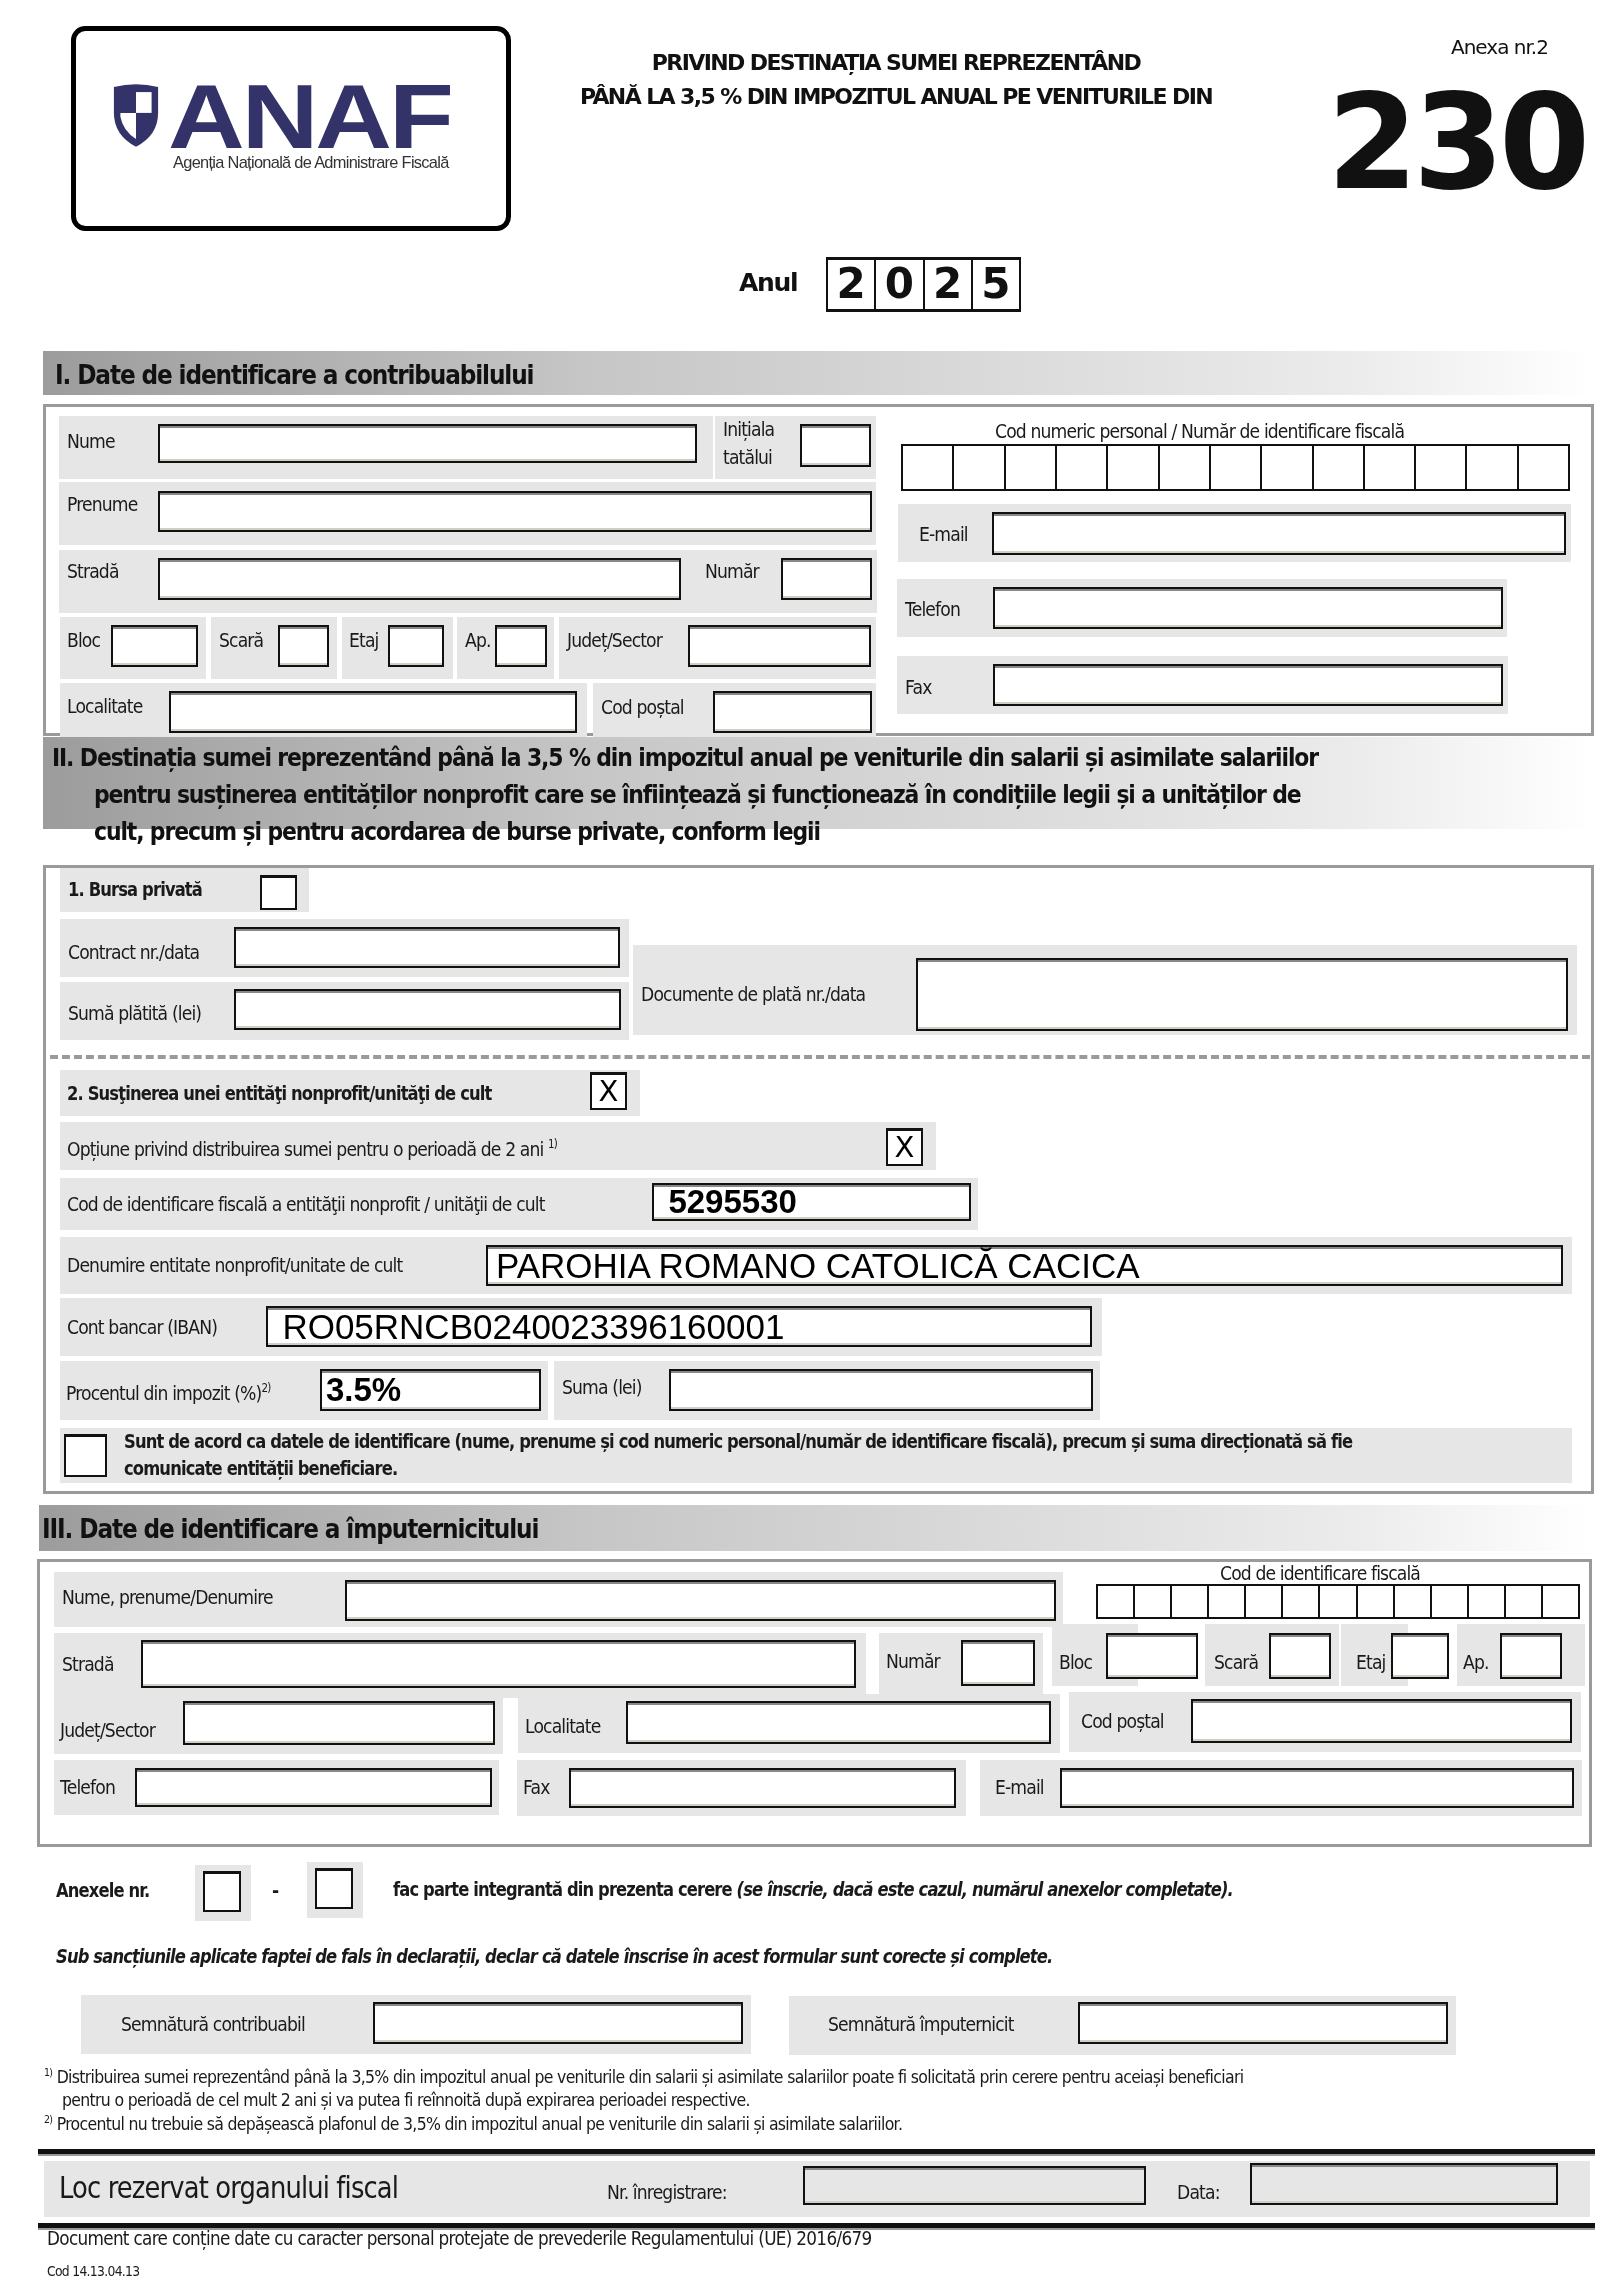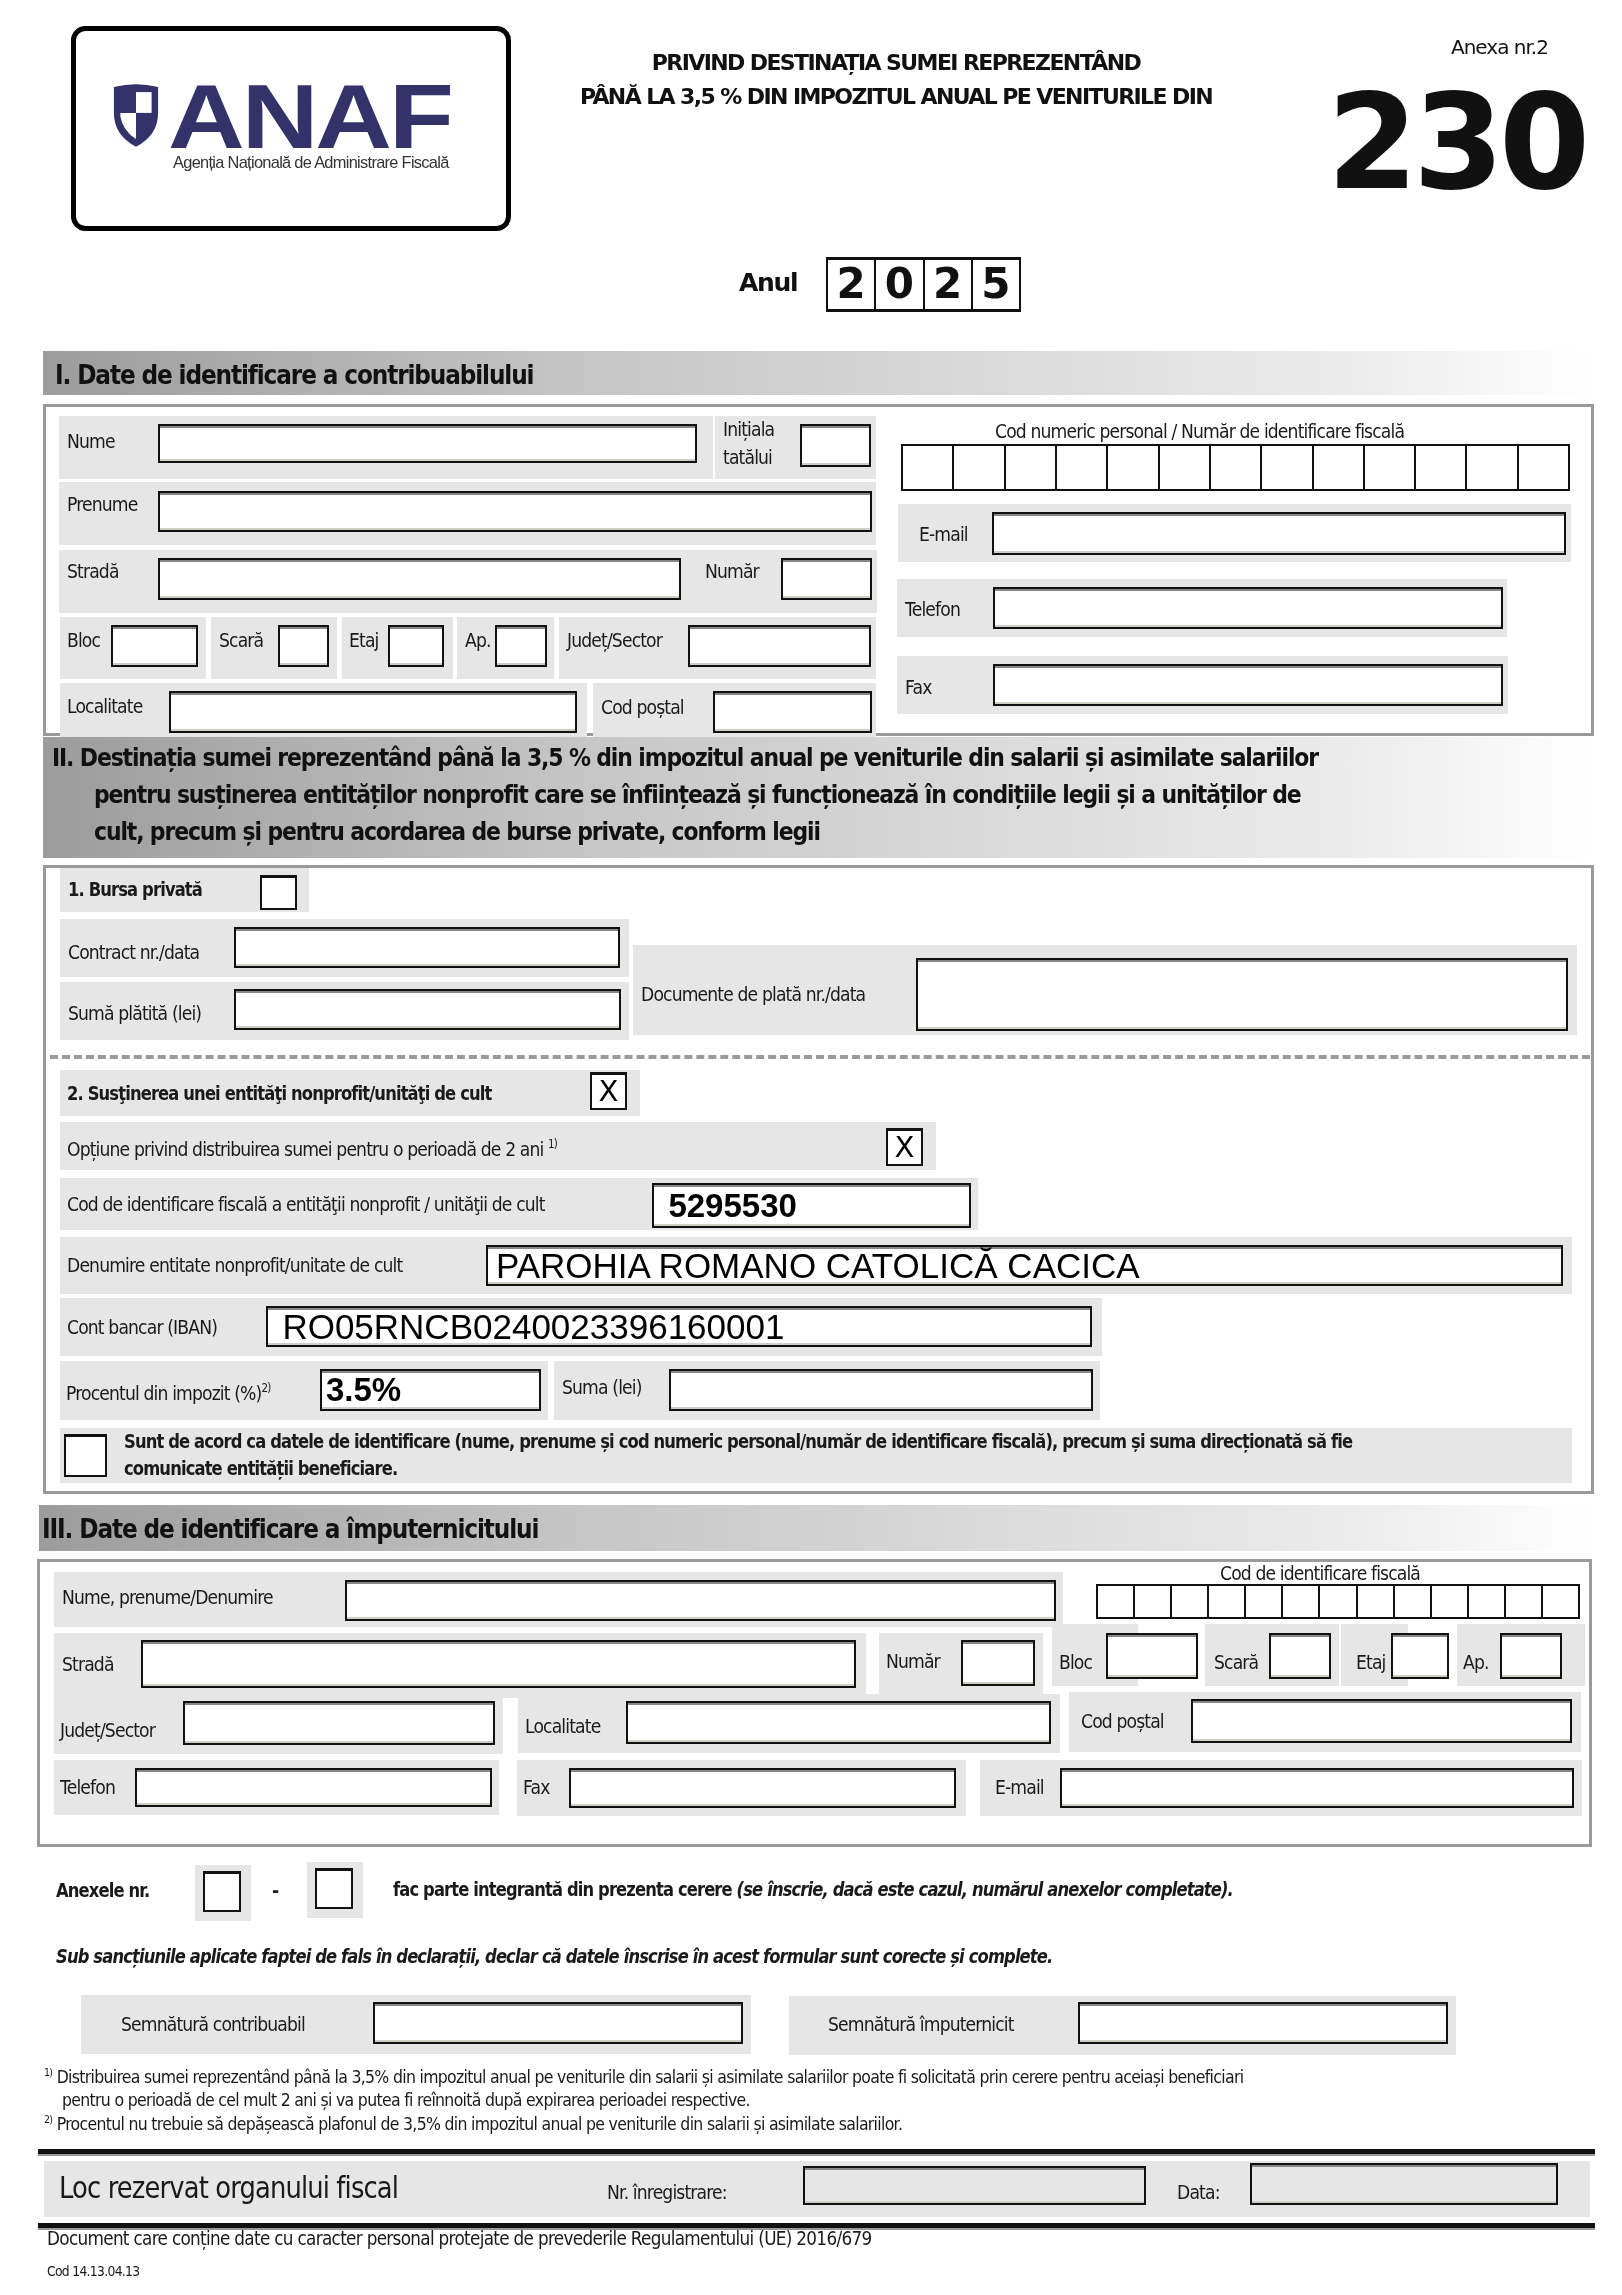--- a/index.html
+++ b/index.html
@@ -160,21 +160,21 @@
 <div class="inp" style="left:993px;top:587px;width:510px;height:42px;">
     <span class="inp-val"></span>
   </div>
 
 <div class="cell" style="left:897px;top:656px;width:611px;height:58px;"></div>
 <div class="lbl" style="left: 905px; top: 675px; transform: scaleX(0.86); transform-origin: left center;">Fax</div>
 <div class="inp" style="left:993px;top:664px;width:510px;height:42px;">
     <span class="inp-val"></span>
   </div>
 
-<div class="sechead" style="left:43px;top:737px;width:1551px;height:121px;">
+<div class="sechead" style="left:43px;top:737px;width:1551px;height:92px;">
   <div class="t" style="left: 9.2px; top: 5.2px; font-size: 25.5px; transform: scaleX(0.86); transform-origin: left center;">II.  Destinația sumei reprezentând până la 3,5 % din impozitul anual pe veniturile din salarii și asimilate salariilor</div>
   <div class="t" style="left: 51px; top: 42px; font-size: 25.5px; transform: scaleX(0.86); transform-origin: left center;">pentru susținerea entităților nonprofit care se înființează și funcționează în condițiile legii și a unităților de</div>
   <div class="t" style="left: 51px; top: 79px; font-size: 25.5px; transform: scaleX(0.86); transform-origin: left center;">cult, precum și pentru acordarea de burse private, conform legii</div>
 </div>
 
 <div class="secbox" style="left:43px;top:865px;width:1551px;height:629px;"></div>
 
 <div class="cell" style="left:60px;top:868px;width:249px;height:44px;"></div>
 <div class="lbl bold" style="left: 68px; top: 878px; font-size: 19px; transform: scaleX(0.86); transform-origin: left center;">1. Bursa privată</div>
 <div class="chk" style="left:260px;top:875px;width:37px;height:35px;"></div>
@@ -203,21 +203,21 @@
   </div>
 
 <div class="cell" style="left:60px;top:1122px;width:876px;height:48px;"></div>
 <div class="lbl" style="left: 67px; top: 1137px; transform: scaleX(0.86); transform-origin: left center;"><span>Opțiune privind distribuirea sumei pentru o perioadă de 2 ani</span> <sup>1)</sup></div>
 <div class="chk" style="left:886px;top:1128px;width:37px;height:38px;">
     <span>X</span>
   </div>
 
 <div class="cell" style="left:60px;top:1178px;width:918px;height:52px;"></div>
 <div class="lbl" style="left: 67px; top: 1192px; transform: scaleX(0.86); transform-origin: left center;">Cod de identificare fiscală a entităţii nonprofit / unităţii de cult</div>
-<div class="inp" style="left:652px;top:1183px;width:319px;height:45px;">
+<div class="inp" style="left:652px;top:1183px;width:319px;height:38px;">
     <span class="inp-val">5295530</span>
   </div>
 
 <div class="cell" style="left:60px;top:1237px;width:1512px;height:57px;"></div>
 <div class="lbl" style="left: 67px; top: 1253px; transform: scaleX(0.86); transform-origin: left center;">Denumire entitate nonprofit/unitate de cult</div>
 <div class="inp" style="left:486px;top:1245px;width:1077px;height:41px;">
     <span class="inp-val n" style="left:7.9px;">PAROHIA ROMANO CATOLICĂ CACICA</span>
   </div>
 
 <div class="cell" style="left:60px;top:1298px;width:1042px;height:58px;"></div>

